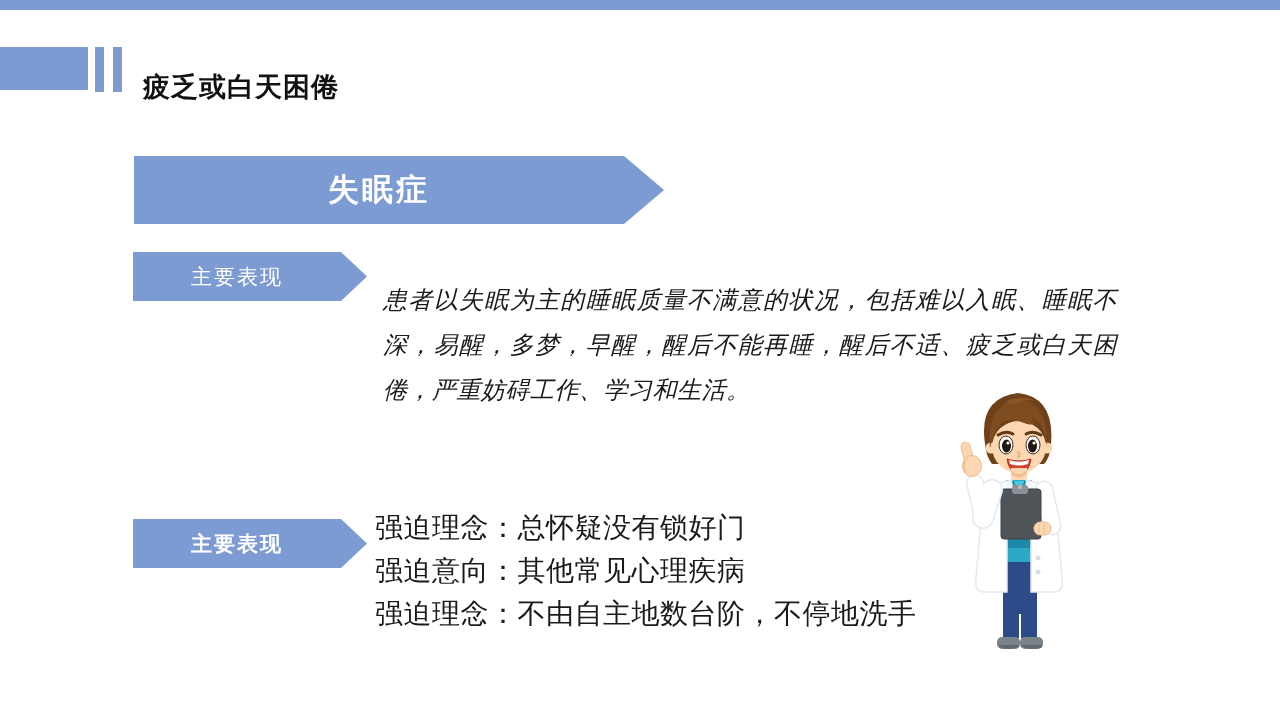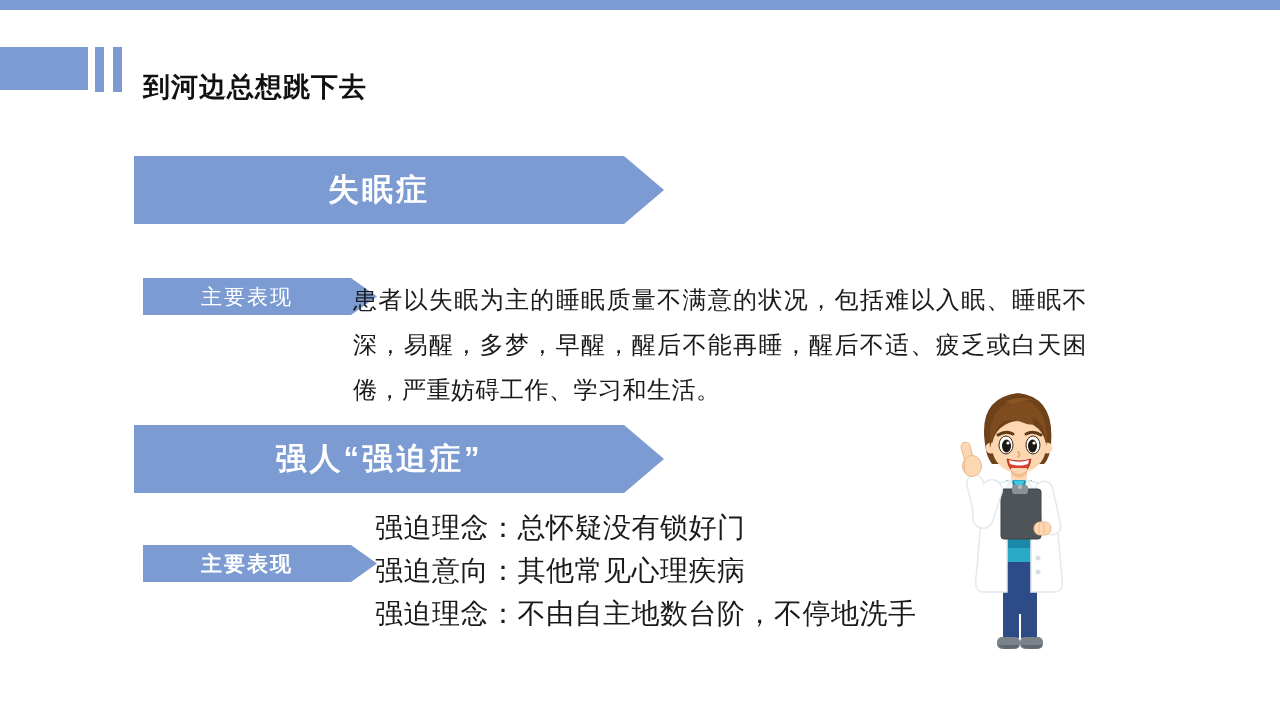--- a/index.html
+++ b/index.html
@@ -22,61 +22,58 @@
   }
   .pent.big{
     left:134px;width:530px;height:68px;
     clip-path:polygon(0 0,calc(100% - 40px) 0,100% 50%,calc(100% - 40px) 100%,0 100%);
     padding-right:40px;box-sizing:border-box;
     font-size:31px;font-weight:bold;letter-spacing:3px;
   }
   .pent.big.b1{top:156px;}
   .pent.big.b2{top:425px;}
   .pent.small{
-    left:143px;width:234px;height:37px;
+    left:133px;width:234px;height:49px;
     clip-path:polygon(0 0,calc(100% - 26px) 0,100% 50%,calc(100% - 26px) 100%,0 100%);
     padding-right:26px;box-sizing:border-box;
-    font-size:21px;letter-spacing:2px;margin-top:26px;
+    font-size:21px;letter-spacing:2px;
   }
   .pent.small.s1{top:252px;font-weight:normal;}
   .pent.small.s2{top:519px;font-weight:bold;}
   .para{
-    position:absolute;left:353px;top:253px;width:734px;
+    position:absolute;left:383px;top:253px;width:734px;
     font-size:24px;line-height:45px;color:#1a1a1a;
-    text-align:justify;text-align-last:left;letter-spacing:0.5px;
+    text-align:justify;text-align-last:left;letter-spacing:0.5px;font-style:italic;
   }
   .ocd-list{
     position:absolute;left:375px;top:506px;margin:0;padding:0;list-style:none;
     font-size:28px;line-height:43px;color:#1a1a1a;letter-spacing:0.5px;
   }
   .doctor{position:absolute;left:950px;top:386px;width:130px;height:270px;}
 </style>
 </head>
 <body>
 
 <div class="slide">
 
   <div class="top-bar"></div>
 
   <div class="hdr-rect"></div>
   <div class="hdr-tick t1"></div>
   <div class="hdr-tick t2"></div>
-  <h1 class="page-title">到河边总想跳下去</h1>
+  <h1 class="page-title">疲乏或白天困倦</h1>
 
   <div class="pent big b1">
     <span>失眠症</span>
   </div>
   <div class="pent small s1">
     <span>主要表现</span>
   </div>
   <p class="para">患者以失眠为主的睡眠质量不满意的状况，包括难以入眠、睡眠不深，易醒，多梦，早醒，醒后不能再睡，醒后不适、疲乏或白天困倦，严重妨碍工作、学习和生活。</p>
 
-  <div class="pent big b2">
-    <span>强人“强迫症”</span>
-  </div>
   <div class="pent small s2">
     <span>主要表现</span>
   </div>
   <ul class="ocd-list">
     <li>强迫理念：总怀疑没有锁好门</li>
     <li>强迫意向：其他常见心理疾病</li>
     <li>强迫理念：不由自主地数台阶，不停地洗手</li>
   </ul>
 
   <svg class="doctor" viewBox="0 0 130 270" aria-hidden="true">

